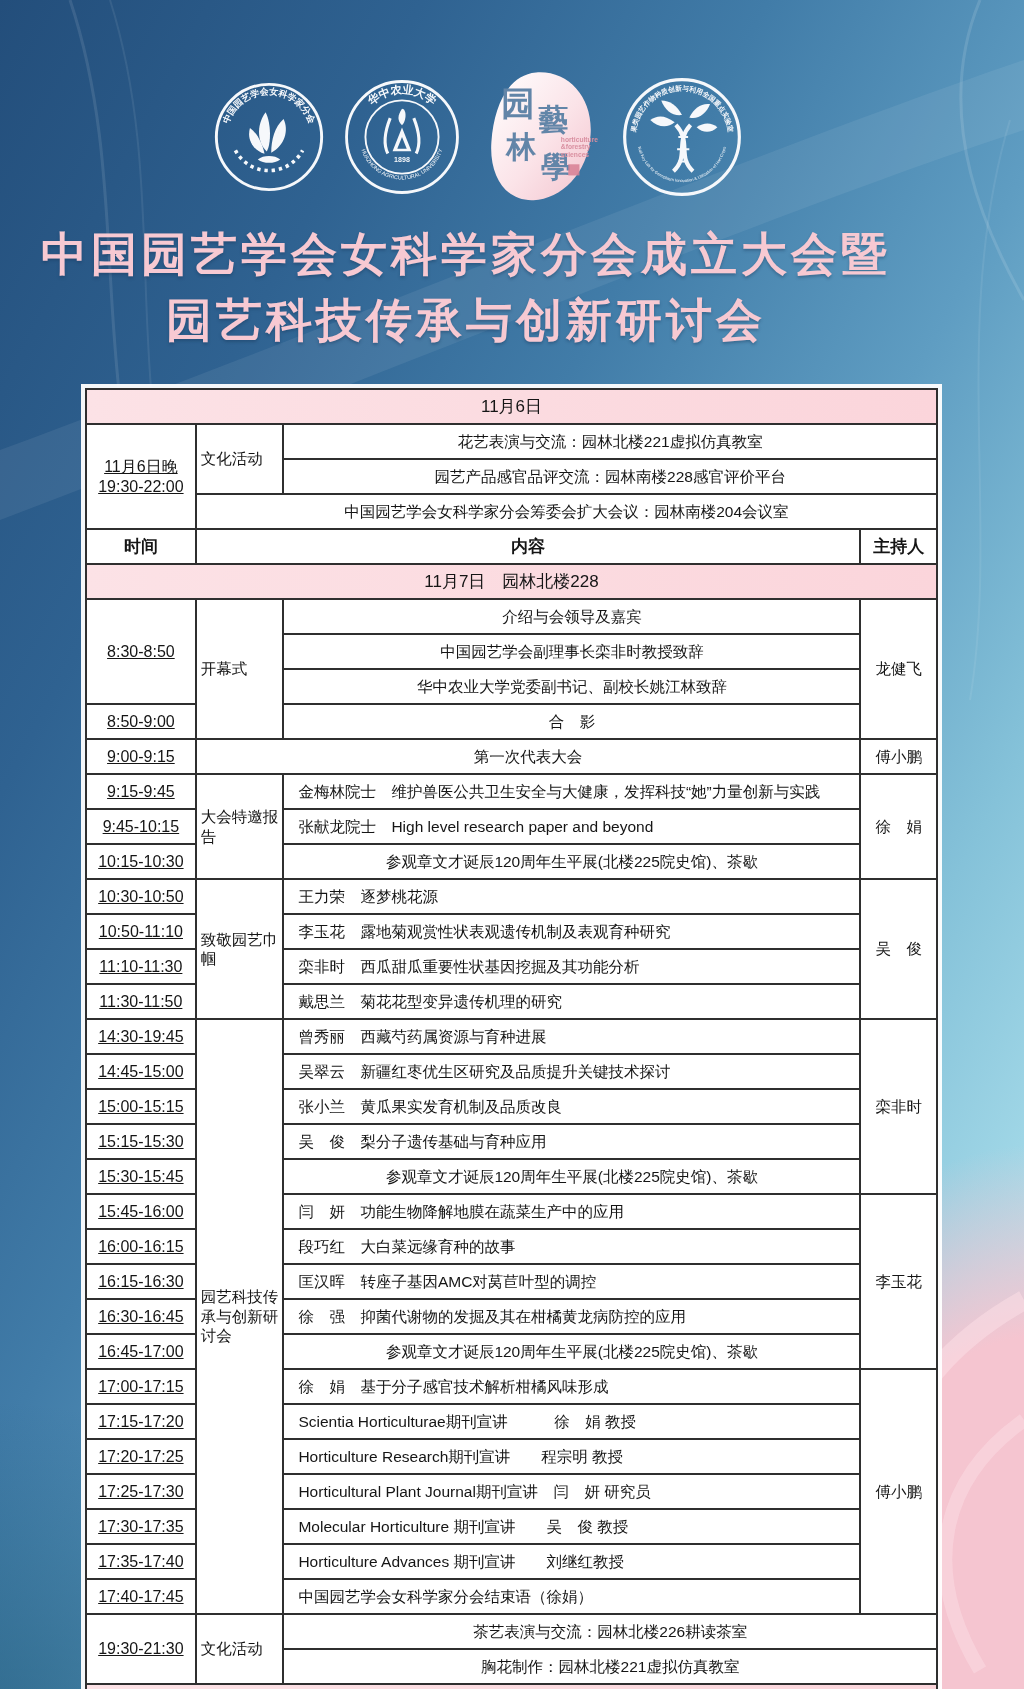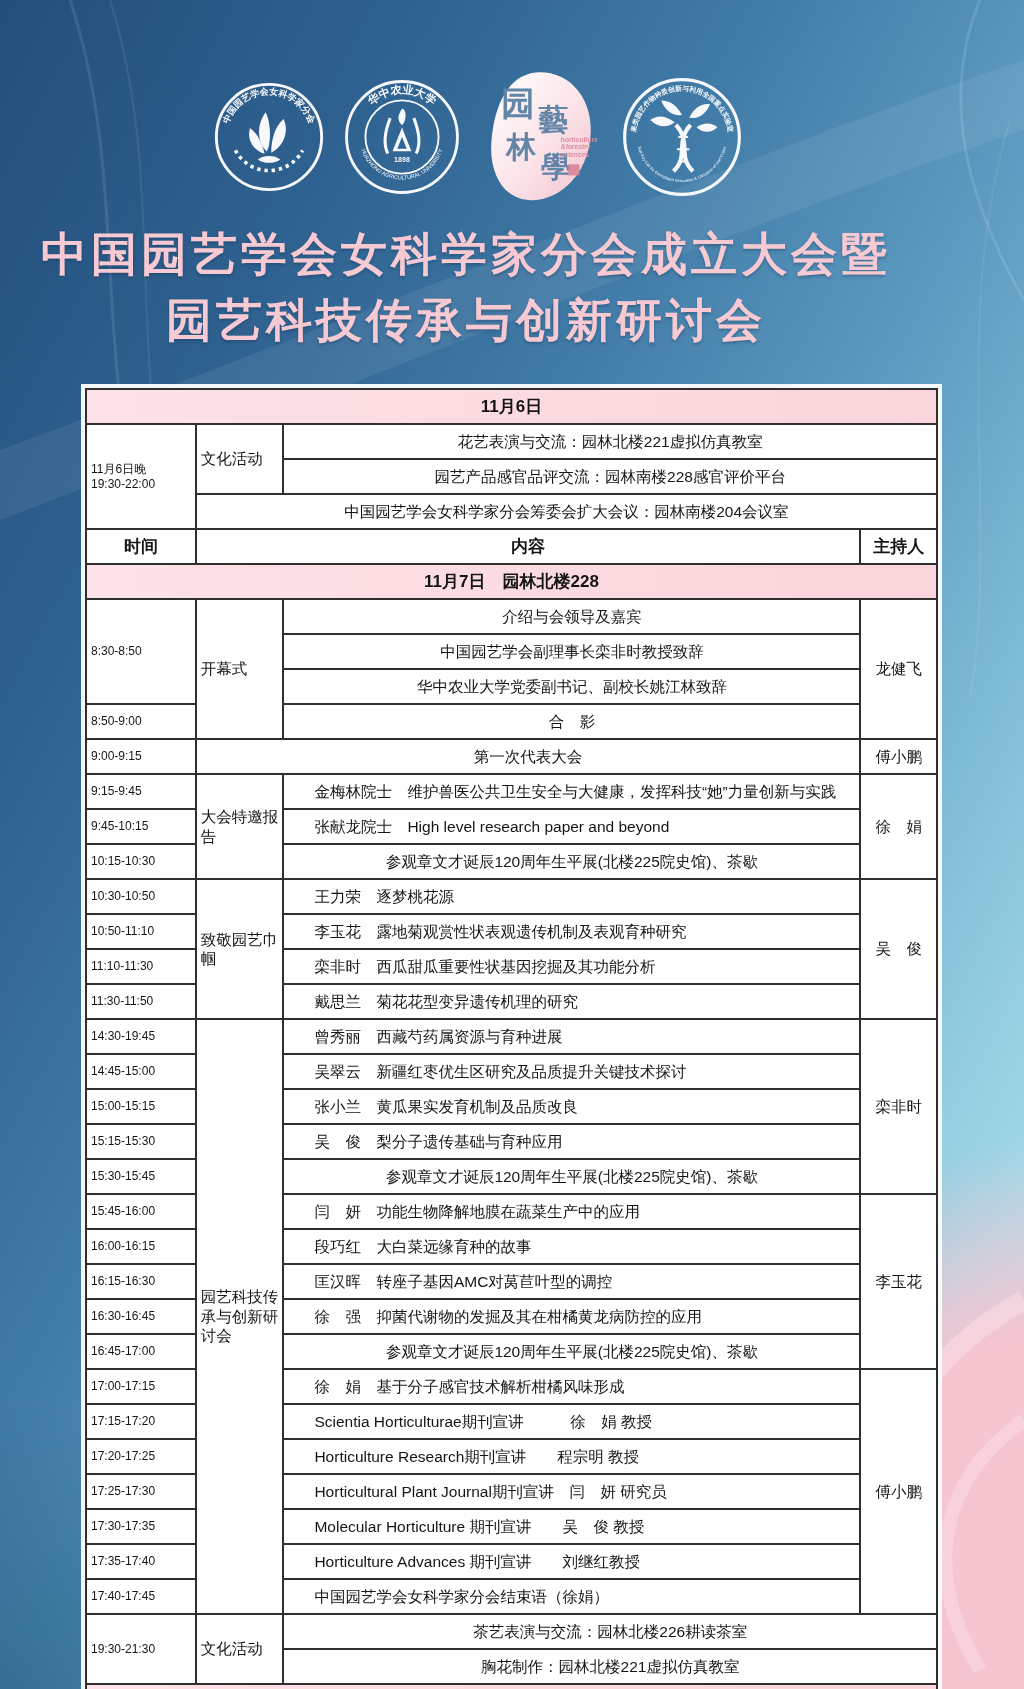--- a/index.html
+++ b/index.html
@@ -18,27 +18,27 @@
          text-shadow:0 2px 3px rgba(20,50,80,.35);}
   .title.l1{top:224px;font-size:46px;}
   .title.l2{top:290px;font-size:46px;}
   .tablewrap{position:absolute;left:85px;top:388px;width:853px;
              box-shadow:0 0 0 4px rgba(255,255,255,.95);background:#fff;}
   table{border-collapse:collapse;width:853px;table-layout:fixed;
         font-size:15.5px;color:#151515;}
   col.c1{width:12.9%;} col.c2{width:10.3%;} col.c3{width:67.8%;} col.c4{width:9%;}
   td{border:2px solid #2f2f2f;height:31px;padding:1px 4px;vertical-align:middle;
      line-height:1.25;background:#fff;overflow:hidden;}
-  td.t{white-space:pre-line;font-size:12px;}
+  td.t{text-align:center;white-space:pre-line;font-size:16px;text-decoration:underline;}
   td.s{text-align:left;}
   td.h{text-align:center;margin-top:13px;}
   td.c{text-align:center;}
-  td.l{text-align:left;padding-left:30px;}
+  td.l{text-align:left;padding-left:14px;}
   td.pink{background:linear-gradient(90deg,#fce2e6,#fbd5db);
-          font-weight:bold;text-align:center;font-size:17px;}
+          font-weight:normal;text-align:center;font-size:17px;}
   td.colhdr{font-weight:bold;text-align:center;font-size:17px;}
   .logo-svg{display:block;}
 </style>
 </head>
 <body>
 
 <div class="bg"></div>
 
 <svg class="deco" width="1024" height="1689" viewBox="0 0 1024 1689">
   <path d="M1024,60 C760,150 430,290 0,450 L0,520 C420,360 780,210 1024,130 Z" fill="rgba(255,255,255,0.07)"></path>

